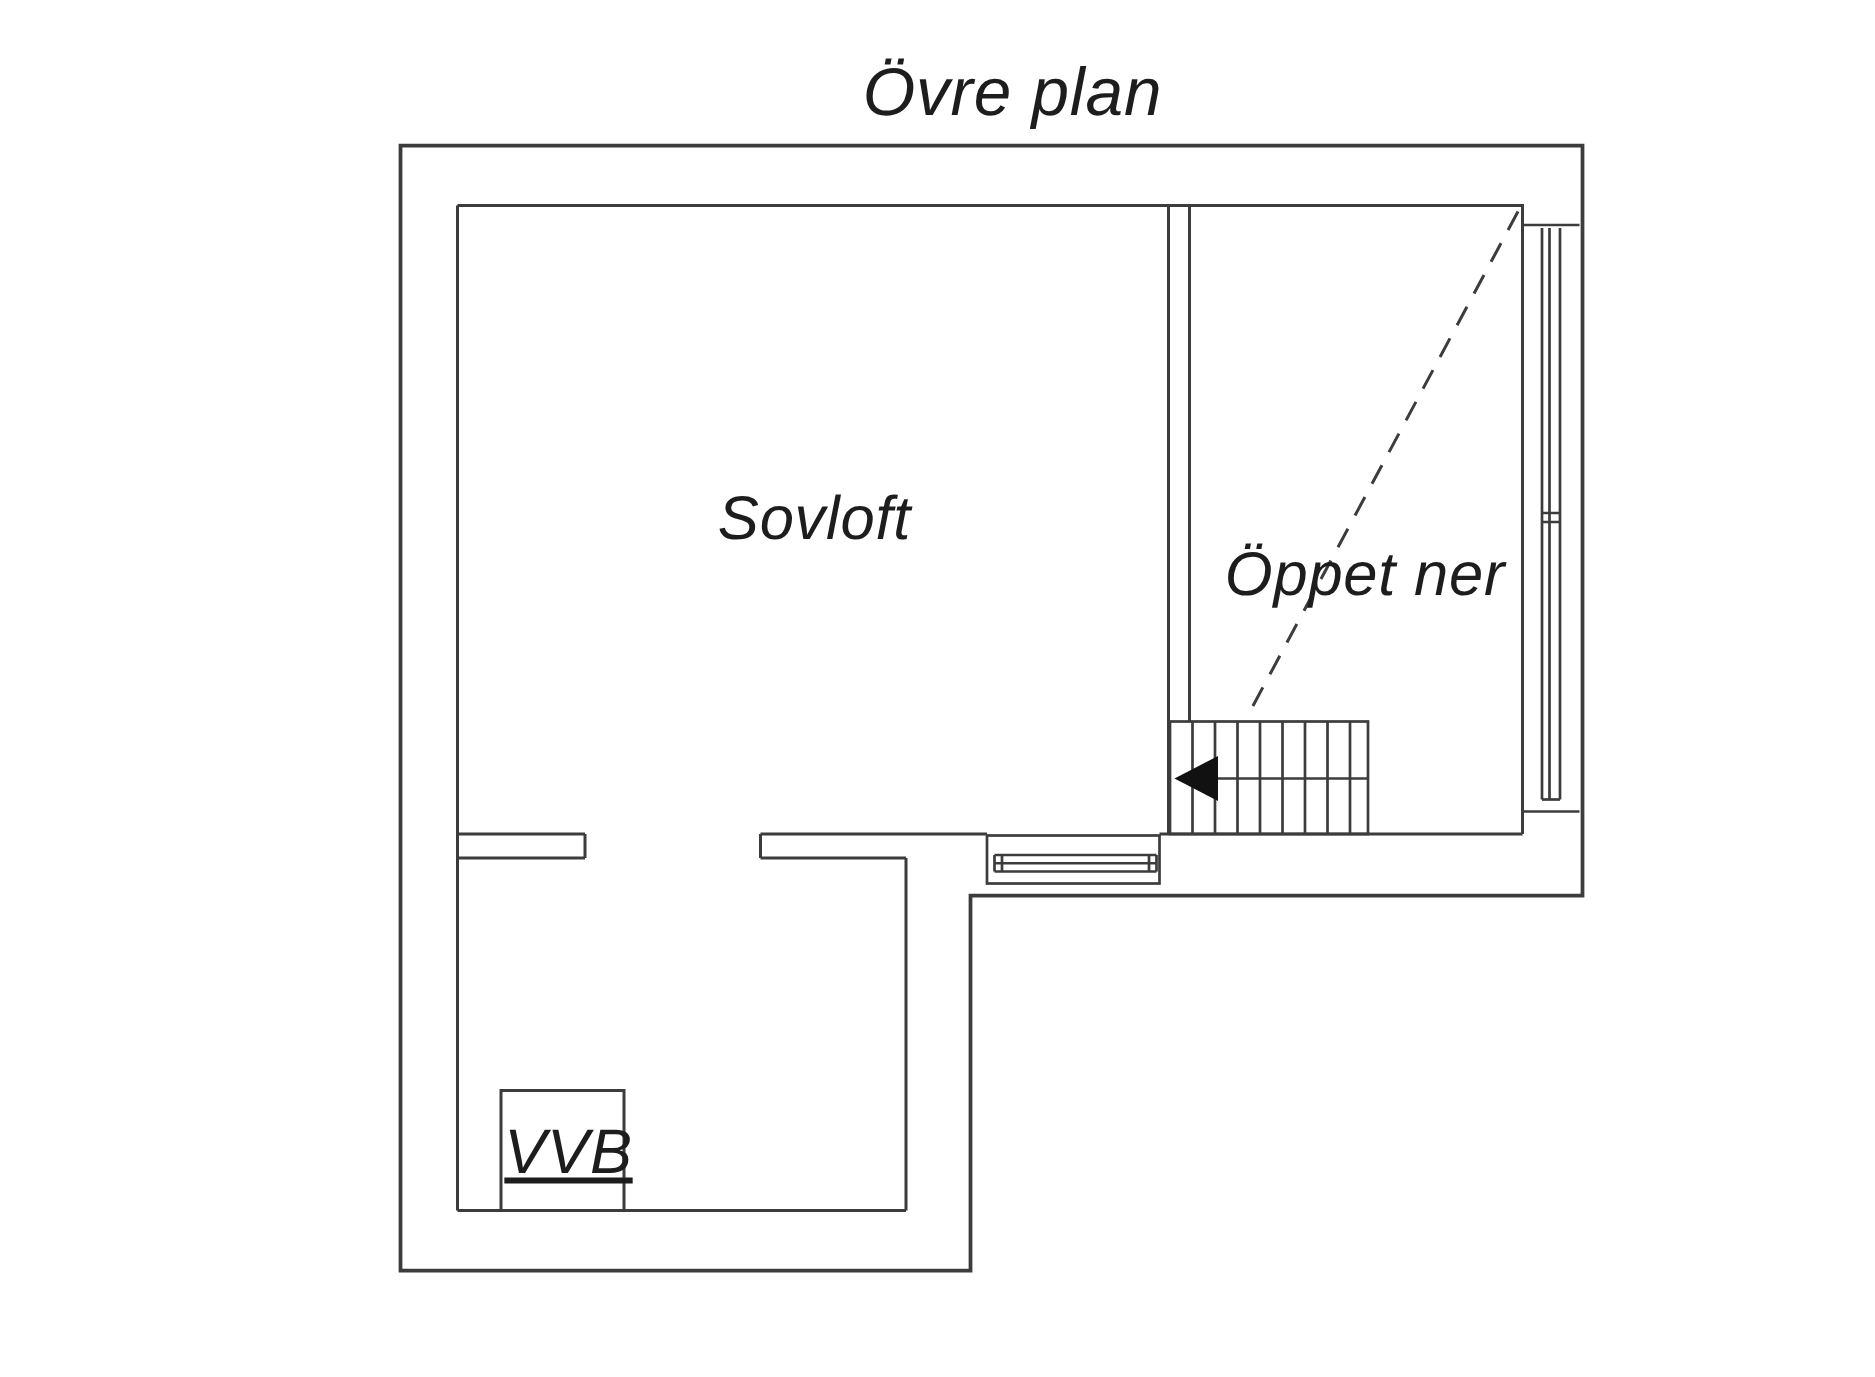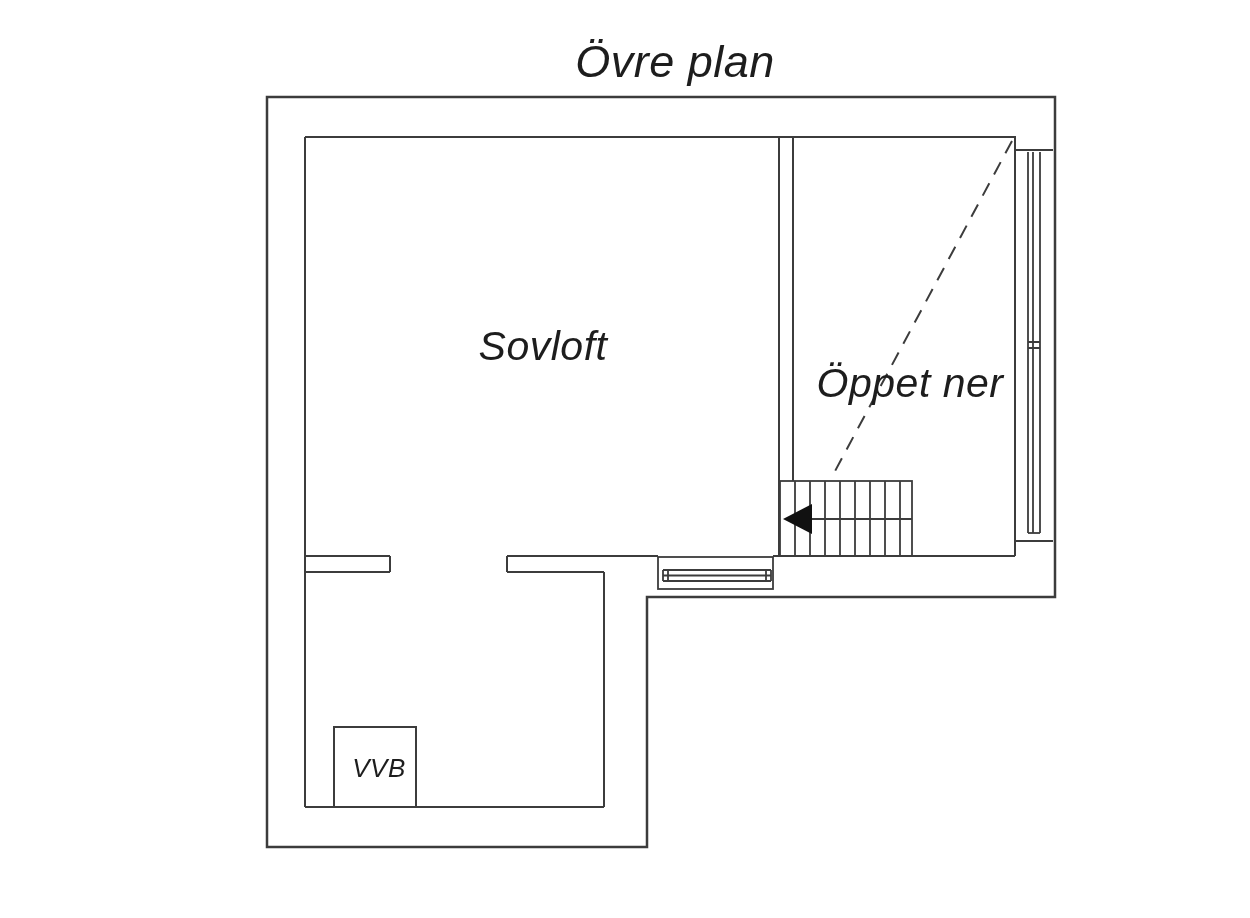--- a/index.html
+++ b/index.html
@@ -15,21 +15,21 @@
     position:absolute;
     transform:translate(-50%,-50%);
     font-style:italic;
     color:#1d1d1d;
     white-space:nowrap;
     letter-spacing:0.5px;
     line-height:1;
   }
   .title{font-size:45px;}
   .room{font-size:41px;}
-  .vvb{font-size:26px;}
+  .vvb{font-size:42px;text-decoration:underline;}
 </style>
 </head>
 <body>
 
 <div class="canvas">
 
   <svg class="plan-svg" width="1250" height="918" viewBox="0 0 1250 918">
     <g fill="none" stroke="#3c3c3c" stroke-width="2.5" stroke-linejoin="miter">
 
       <path d="M267,97 H1055 V597 H647 V847 H267 Z"></path>

